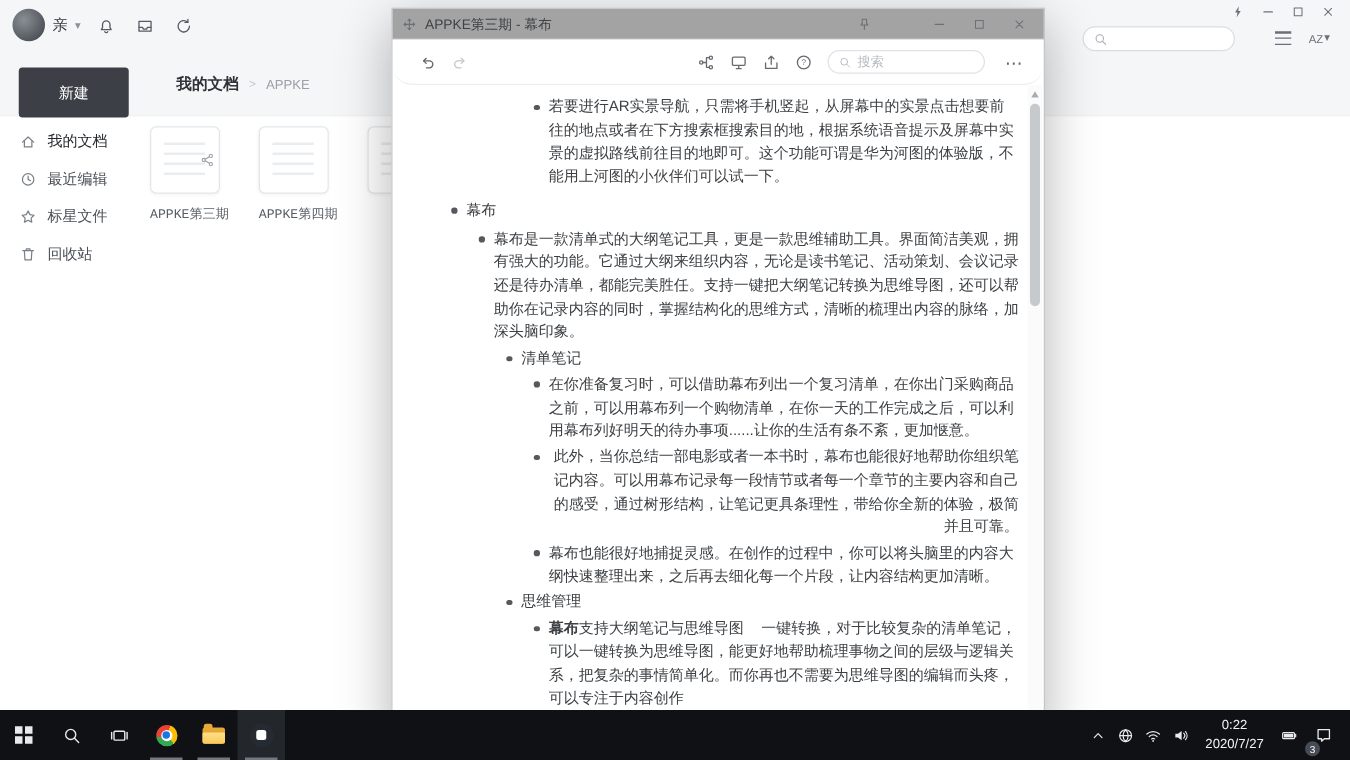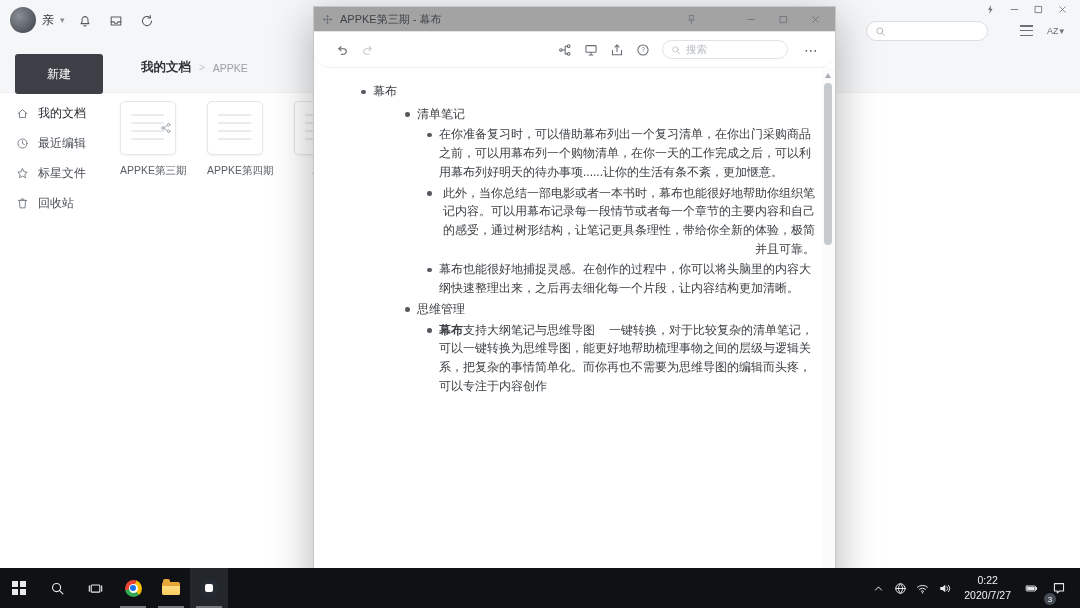--- a/index.html
+++ b/index.html
@@ -31,21 +31,21 @@
   .bc-root{font-size:12.5px;color:#2f3338;font-weight:700;}
   .bc-sep{font-size:10px;color:#c3c7cc;}
   .bc-cur{font-size:10.5px;color:#9aa0a7;}
   .bg-sidebar{position:absolute;left:16px;top:105px;display:flex;flex-direction:column;gap:13px;}
   .sb-item{display:flex;align-items:center;gap:9px;color:#4a4f56;}
   .sb-item .ic{color:#787f87;}
   .sb-item .ic svg{width:13px;height:13px;}
   .sb-label{font-size:12px;}
   .sb-item.active .sb-label{color:#24282d;}
   .bg-docs{position:absolute;left:120px;top:101px;display:flex;gap:29px;}
-  .doc-card{width:58px;}
+  .doc-card{width:58px;font-family:Liberation Mono, monospace;}
   .doc-thumb{width:56px;height:54px;background:#fff;border:1px solid #e4e7ea;border-radius:5px;
              box-shadow:0 1px 3px rgba(0,0,0,.05);position:relative;box-sizing:border-box;}
   .doc-thumb::before{content:'';position:absolute;left:10px;top:12px;width:33px;height:2px;background:#e9edf0;
              box-shadow:0 8px 0 #e9edf0,0 16px 0 #e9edf0,0 24px 0 #e9edf0;}
   .doc-share{position:absolute;right:3px;top:20px;color:#9aa1a8;}
   .doc-share svg{width:12px;height:12px;}
   .doc-title{margin-top:9px;font-size:10.5px;color:#595f66;text-align:center;white-space:nowrap;}
 
   
   .mubu{position:absolute;left:313px;top:6px;width:523px;height:584px;background:#fff;border:1px solid #c6c6c6;
@@ -329,21 +329,23 @@
             <circle cx="7" cy="7" r="4.3"></circle>
             <path d="M10.2 10.2L13.8 13.8"></path>
           </svg>
         </span>
       <span>搜索</span>
     </span>
     <span class="more">⋯</span>
   </div>
 
   <div class="mb-content" id="outline">
+      <div class="o-item b" style="margin-left: 66px;"><span>若要进行AR实景导航，只需将手机竖起，从屏幕中的实景点击想要前往的地点或者在下方搜索框搜索目的地，根据系统语音提示及屏幕中实景的虚拟路线前往目的地即可。这个功能可谓是华为河图的体验版，不能用上河图的小伙伴们可以试一下。</span></div>
       <div class="o-item b top" style="margin-left: 0px;"><span>幕布</span></div>
+      <div class="o-item b" style="margin-left: 22px;"><span>幕布是一款清单式的大纲笔记工具，更是一款思维辅助工具。界面简洁美观，拥有强大的功能。它通过大纲来组织内容，无论是读书笔记、活动策划、会议记录还是待办清单，都能完美胜任。支持一键把大纲笔记转换为思维导图，还可以帮助你在记录内容的同时，掌握结构化的思维方式，清晰的梳理出内容的脉络，加深头脑印象。</span></div>
       <div class="o-item b" style="margin-left: 44px;"><span>清单笔记</span></div>
       <div class="o-item b" style="margin-left: 66px;"><span>在你准备复习时，可以借助幕布列出一个复习清单，在你出门采购商品之前，可以用幕布列一个购物清单，在你一天的工作完成之后，可以利用幕布列好明天的待办事项......让你的生活有条不紊，更加惬意。</span></div>
       <div class="o-item b" style="margin-left: 66px; text-align: right;"><span>此外，当你总结一部电影或者一本书时，幕布也能很好地帮助你组织笔记内容。可以用幕布记录每一段情节或者每一个章节的主要内容和自己的感受，通过树形结构，让笔记更具条理性，带给你全新的体验，极简并且可靠。</span></div>
       <div class="o-item b" style="margin-left: 66px;"><span>幕布也能很好地捕捉灵感。在创作的过程中，你可以将头脑里的内容大纲快速整理出来，之后再去细化每一个片段，让内容结构更加清晰。</span></div>
       <div class="o-item b" style="margin-left: 44px;"><span>思维管理</span></div>
       <div class="o-item b" style="margin-left: 66px;"><span style="font-weight: 700;">幕布</span><span>支持大纲笔记与思维导图</span><span style="font-weight: 400; padding-left: 14px;">一键转换</span><span>，对于比较复杂的清单笔记，可以一键转换为思维导图，能更好地帮助梳理事物之间的层级与逻辑关系，把复杂的事情简单化。而你再也不需要为思维导图的编辑而头疼，可以专注于内容创作</span></div>
     </div>
 
   <div class="vscroll">
     <span class="vs-arrow"></span>

